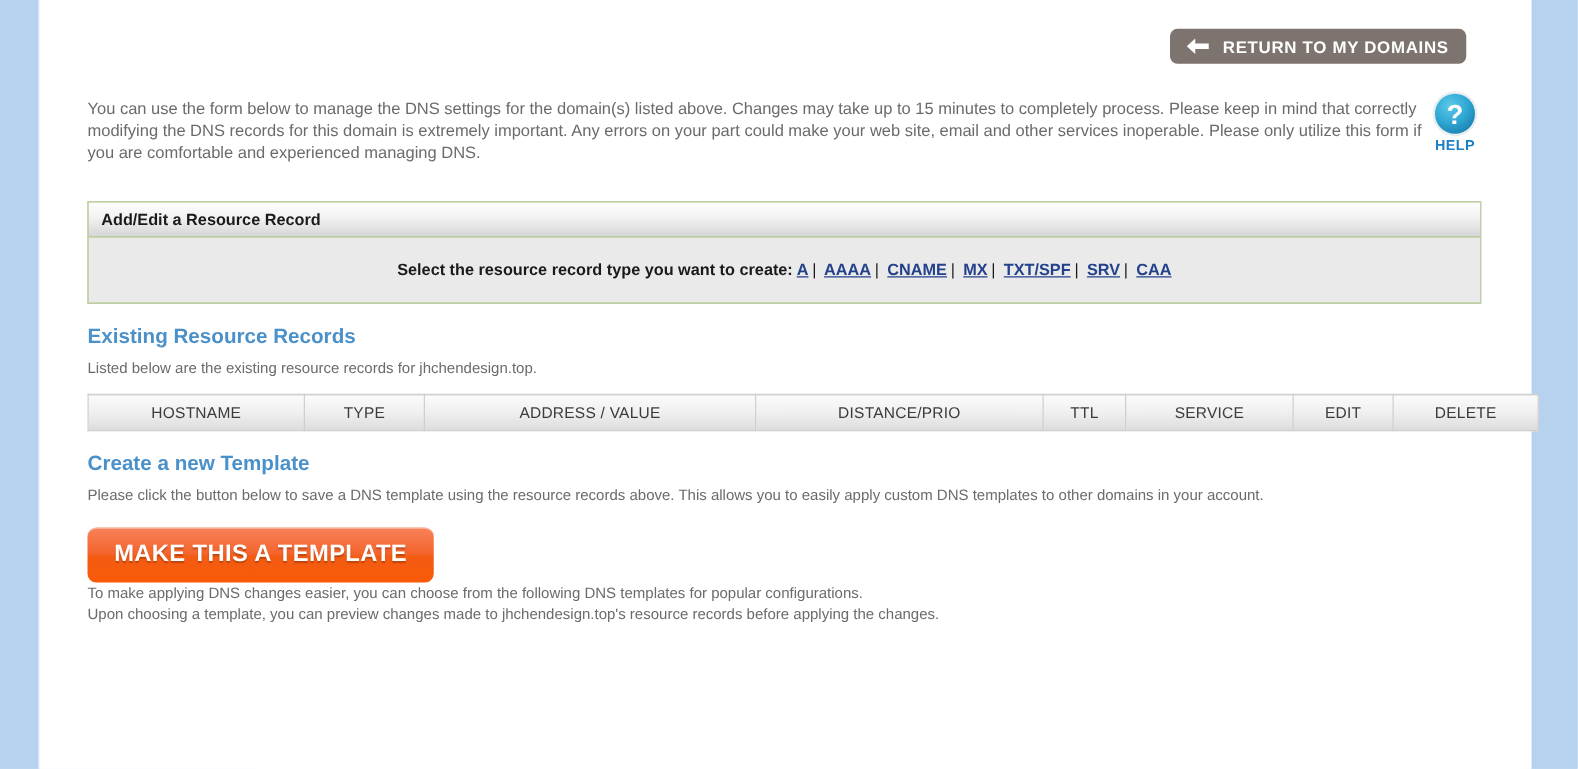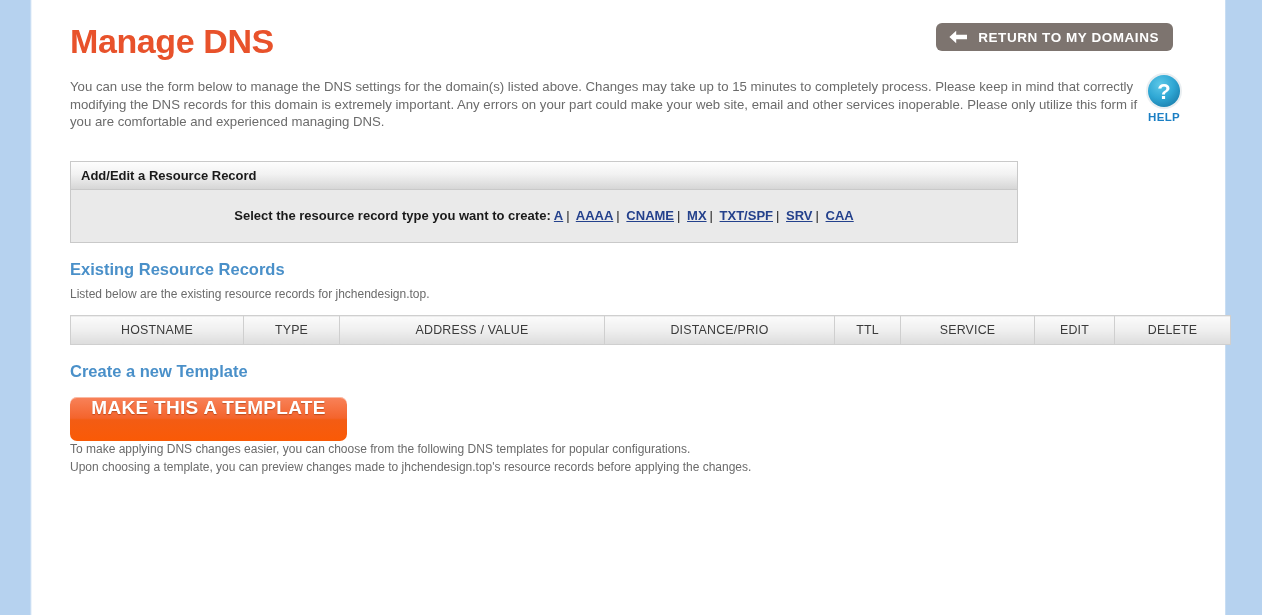--- a/index.html
+++ b/index.html
@@ -107,21 +107,21 @@
     margin-top: 1px;
     font-size: 11.5px;
     font-weight: bold;
     color: #1b7fc4;
     letter-spacing: 0.3px;
     cursor: pointer;
   }
   
   .panel {
     margin: 30px 19px 0 19px;
-    width: 948px;
+    width: 1115px;
     border: 1px solid #c9c9c9;
     box-sizing: border-box;
     background: #84cc16;
   }
   .panel-head {
     height: 27px;
     line-height: 27px;
     padding-left: 10px;
     font-size: 13px;
     font-weight: bold;
@@ -187,40 +187,39 @@
   }
   
   .tmpl-btn {
     margin: 16px 0 0 19px;
     width: 277px;
     height: 44px;
     border-radius: 7px;
     background: linear-gradient(to bottom, #f8825a 0%, #f4642c 48%, #f35c14 52%, #fa5a06 100%);
     box-shadow: inset 0 1px 0 rgba(255,255,255,0.45);
     display: flex;
-    align-items: flex-start;
+    align-items: center;
     justify-content: center;
     color: #ffffff;
     font-size: 19px;
     font-weight: bold;
     letter-spacing: 0.3px;
     text-shadow: 0 1px 1px rgba(120,40,0,0.45);
     cursor: pointer;
     user-select: none;
     border: none;
   }
 </style>
 </head>
 <body>
 
 <div id="page">
   <div id="content">
 
     <div class="page-header">
-      <h1 class="page-title">Manage DNS</h1>
 
       <div class="return-btn">
         <span class="arrow">
           <svg width="20" height="14" viewBox="0 0 20 14" xmlns="http://www.w3.org/2000/svg">
             <path d="M8.2 0.8 L1.4 7 L8.2 13.2 L8.2 9.2 L19 9.2 L19 4.8 L8.2 4.8 Z" fill="#ffffff"></path>
           </svg>
         </span>
         <span>RETURN TO MY DOMAINS</span>
       </div>
     </div>
@@ -285,20 +284,21 @@
             <th>SERVICE</th>
             <th>EDIT</th>
             <th>DELETE</th>
           </tr>
       </thead>
       <tbody id="rec-body"></tbody>
     </table>
 
     <div class="section">
       <div class="section-title">Create a new Template</div>
+      <p class="section-desc" style="width:1118px">Please click the button below to save a DNS template using the resource records above. This allows you to easily apply custom DNS templates to other domains in your account.</p>
     </div>
 
     <div class="tmpl-btn">
       <span>MAKE THIS A TEMPLATE</span>
     </div>
 
     <div class="section">
       <p class="section-desc">
         <span>To make applying DNS changes easier, you can choose from the following DNS templates for popular configurations.</span><br>
         <span>Upon choosing a template, you can preview changes made to jhchendesign.top's resource records before applying the changes.</span>

